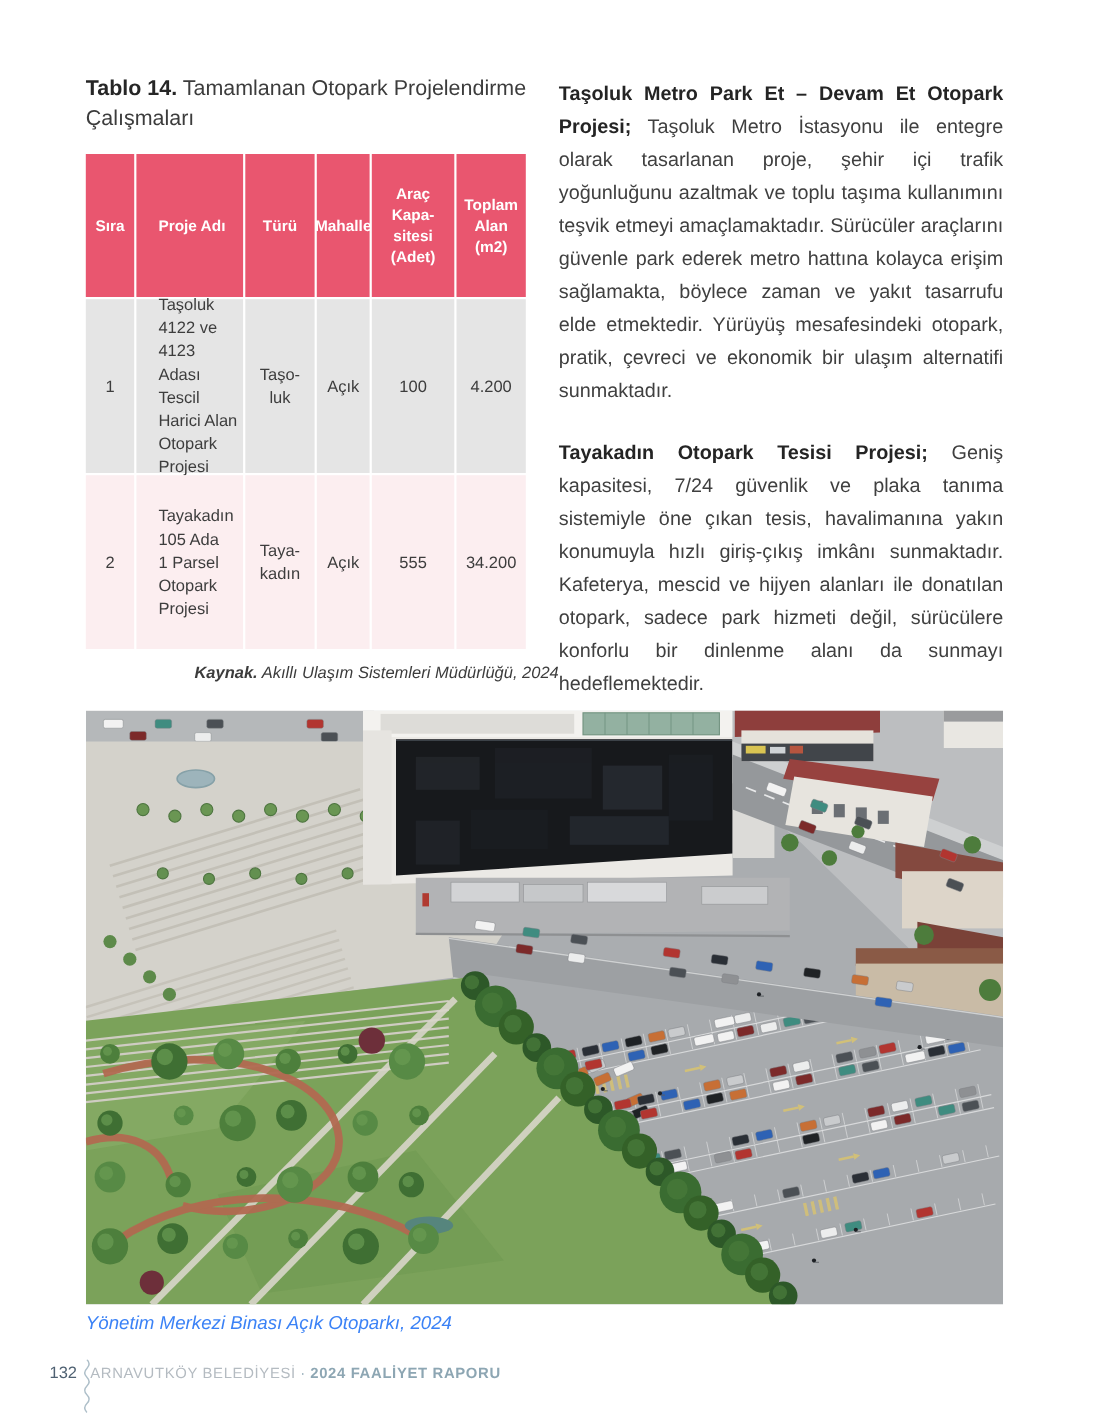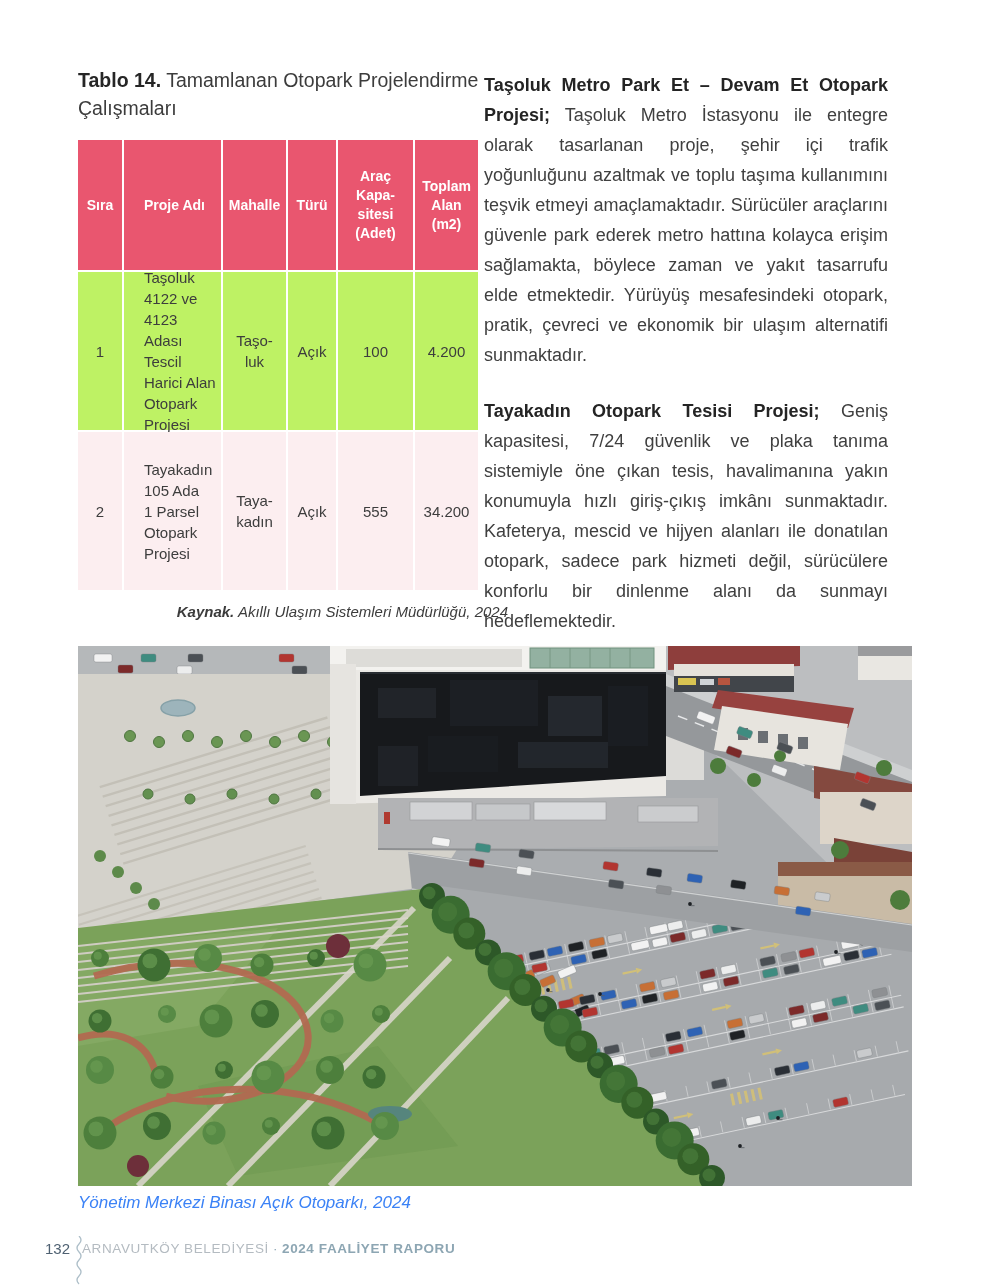--- a/index.html
+++ b/index.html
@@ -13,30 +13,30 @@
   .tbl-title b{color:#262626;font-weight:800;text-align:right;}
   
   .otable{
     position:absolute;left:78px;top:140px;width:400px;
     display:grid;grid-template-columns:44px 97px 63px 48px 75px 63px;
     grid-template-rows:130px 158px 158px;gap:2px;
   }
   .otable .cell{display:flex;align-items:center;justify-content:center;
     white-space:pre-line;text-align:center;}
   .otable .th{background:#e9566f;color:#ffffff;font-weight:700;font-size:14px;line-height:19px;}
-  .otable .r1{background:#bef264;}
+  .otable .r1{background:#e5e5e5;}
   .otable .r2{background:#fceef0;}
   .otable .td{font-size:15px;line-height:21px;color:#3d3d3d;}
   .otable .left{justify-content:flex-start;text-align:left;padding-left:20px;}
   
   .source{position:absolute;left:78px;top:603px;width:430px;font-style:italic;
     font-size:15px;color:#3c3c3c;text-align:right;}
   .source b{font-weight:800;}
   
-  .rightcol{position:absolute;left:484px;top:70px;width:404px;}
+  .rightcol{position:absolute;left:508px;top:70px;width:404px;}
   .rightcol p{margin:0 0 26px 0;font-size:18px;line-height:30px;
     text-align:justify;color:#3f3f3f;}
   .rightcol p b{color:#242424;font-weight:800;}
   
   .photo{position:absolute;left:78px;top:646px;width:834px;height:540px;overflow:hidden;}
   .photo svg{display:block;}
   .caption{position:absolute;left:78px;top:1193px;width:600px;font-style:italic;
     font-size:17px;color:#3b82f6;}
   
   .footer{position:absolute;left:0;top:1236px;width:1000px;height:49px;}
@@ -53,22 +53,22 @@
 
 <div class="page">
 
   <div class="tbl-title">
     <b>Tablo 14.</b><span>  Tamamlanan Otopark Projelendirme Çalışmaları</span>
   </div>
 
   <div class="otable">
     <div class="cell th">Sıra</div>
     <div class="cell th left">Proje Adı</div>
+    <div class="cell th">Türü</div>
     <div class="cell th">Mahalle</div>
-    <div class="cell th">Türü</div>
     <div class="cell th">Araç
 Kapa-
 sitesi
 (Adet)</div>
     <div class="cell th">Toplam
 Alan
 (m2)</div>
 
     <div class="cell td r1">1</div>
     <div class="cell td r1 left">Taşoluk

